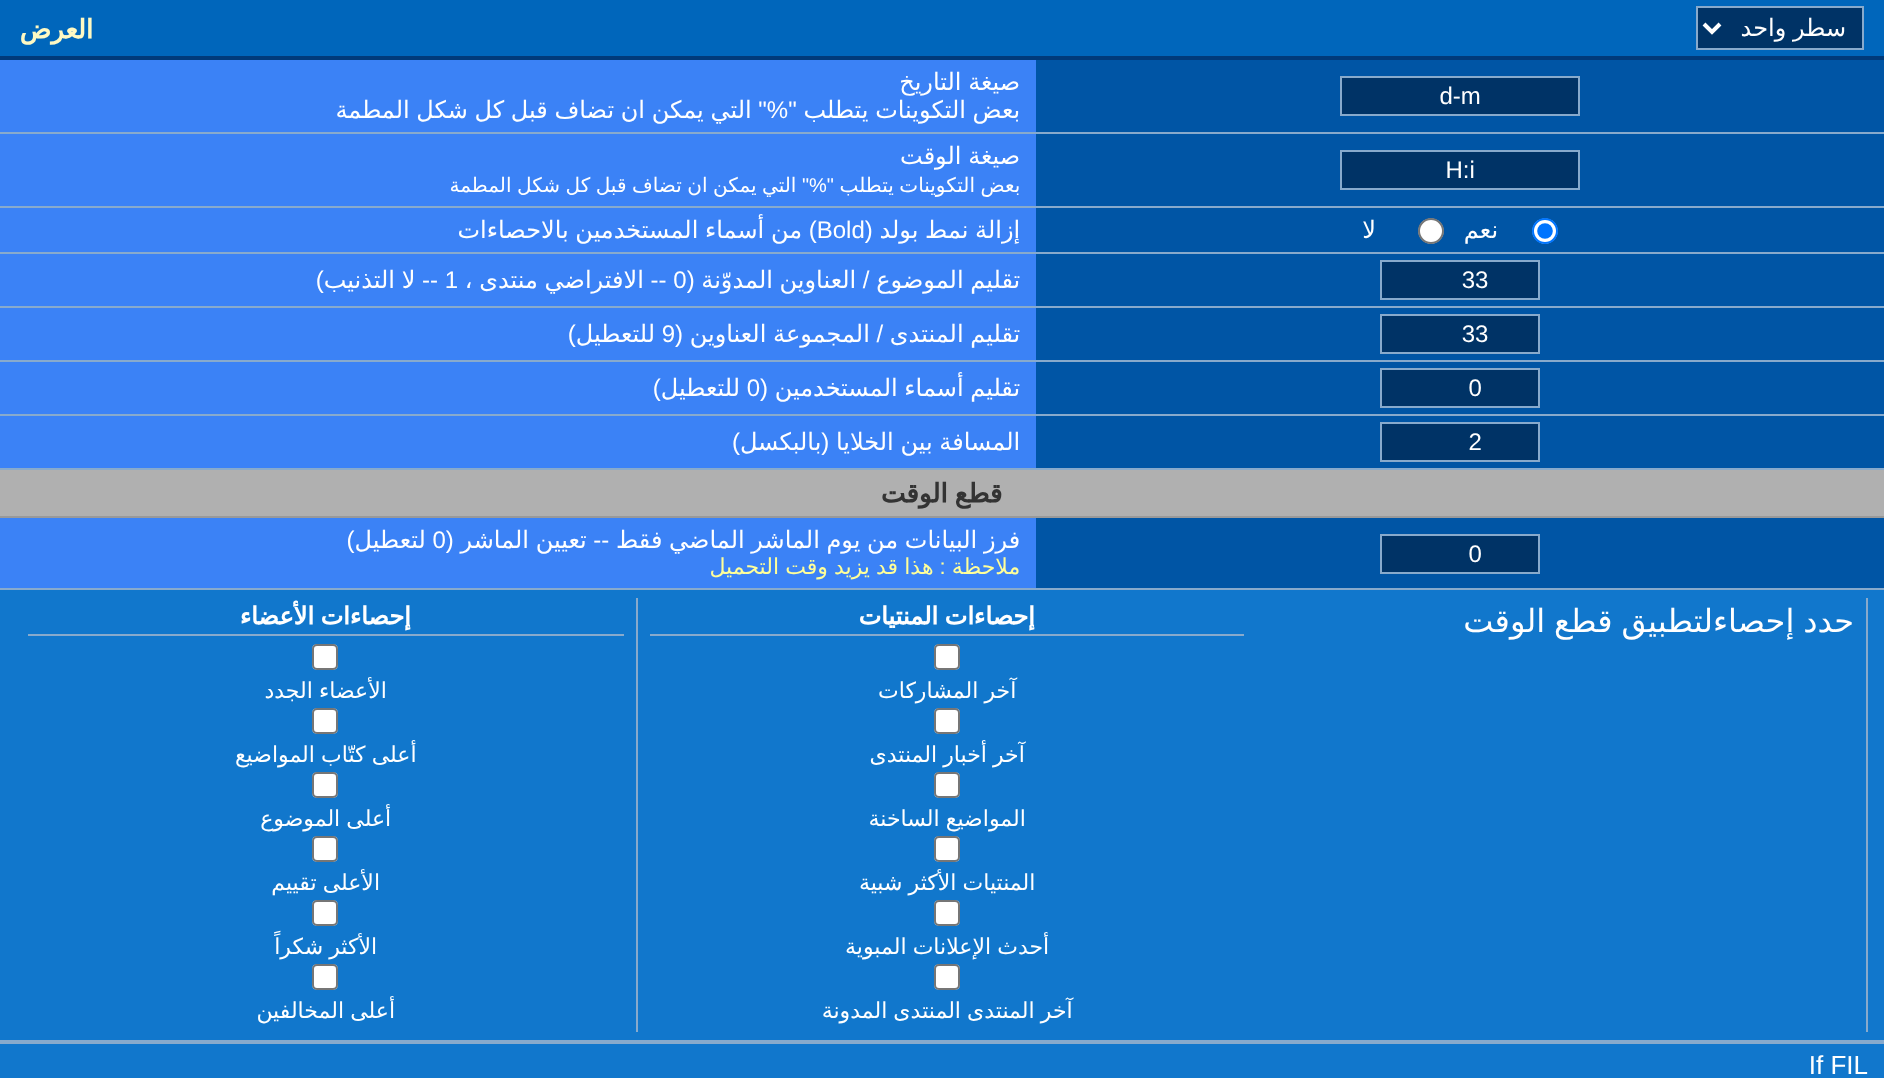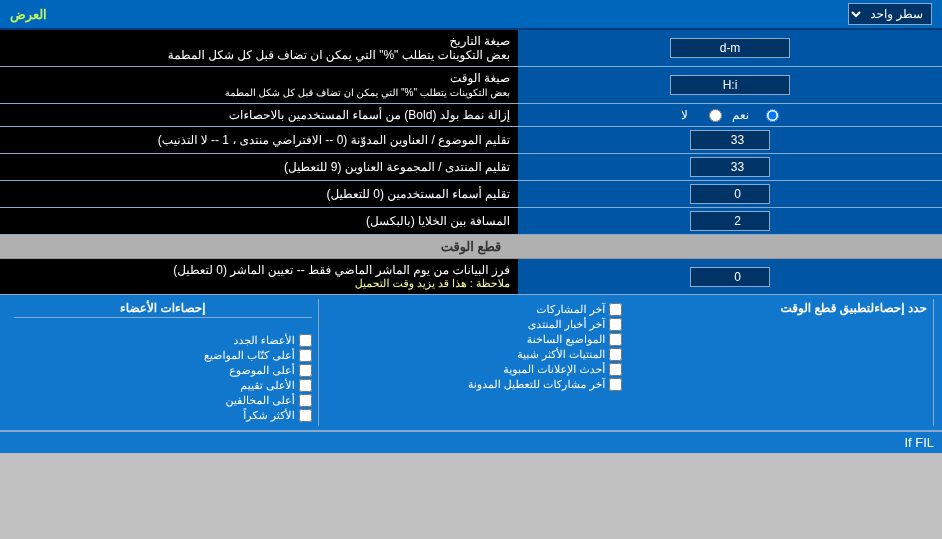--- a/index.html
+++ b/index.html
@@ -9,21 +9,21 @@
       font-family: Arial, Tahoma, sans-serif;
       font-size: 12px;
       direction: rtl;
       background: #c0c0c0;
     }
     .main-table {
       width: 100%;
       border-collapse: collapse;
     }
     .row-label {
-      background: #000000;
+      background: #3b82f6;
       color: white;
       text-align: right;
       padding: 4px 8px;
       border-bottom: 1px solid #88aacc;
       width: 55%;
     }
     .row-value {
       background: #0055a5;
       text-align: center;
       padding: 3px 4px;
@@ -76,45 +76,45 @@
       width: 100%;
     }
     .stats-col {
       flex: 1;
       padding: 2px 6px;
     }
     .stats-col-label {
       color: white;
       font-weight: bold;
       font-size: 12px;
-      margin-bottom: 16px;
+      margin-bottom: 4px;
       text-align: center;
       border-bottom: 1px solid #88aacc;
       padding-bottom: 2px;
     }
     .stats-item {
       display: flex;
       align-items: center;
       gap: 4px;
       color: white;
       font-size: 11px;
       margin: 2px 0;
       direction: rtl;
+      flex-direction: column;
     }
     .stats-item input[type=checkbox] {
       margin: 0;
     }
     .stats-right-col {
       width: 33%;
       padding: 2px 6px;
       border-right: 1px solid #88aacc;
       color: white;
-      font-size: 12px;
+      font-size: 16px;
       text-align: right;
-      font-weight: bold;
     }
     .note-text {
       color: #ffff99;
       font-size: 11px;
     }
     table.main-table tr td {
       vertical-align: middle;
     }
     .select-dropdown {
       background: #003366;
@@ -124,21 +124,21 @@
       font-size: 12px;
     }
   </style>
 </head>
 <body>
 
 <div style="background:#0066bb; display:flex; justify-content:space-between; align-items:center; padding:3px 10px; border-bottom:2px solid #003a7a;">
   <div style="display:flex; align-items:center; gap:4px;">
     <select class="select-dropdown"><option>سطر واحد</option><option>سطران</option><option>ثلاثة أسطر</option></select>
   </div>
-  <div style="color:#bef264; font-weight:bold; font-size:13px;">العرض</div>
+  <div style="color:#fef9c3; font-weight:bold; font-size:13px;">العرض</div>
 </div>
 
 <table class="main-table">
 
   <tbody>
       <tr>
     <td class="row-value">
       <input type="text" class="input-dark" value="d-m" style="">
     </td>
     <td class="row-label">
@@ -217,20 +217,21 @@
   </tr>
 </tbody>
   </table>
 
 <div class="stats-section">
   <div class="stats-grid">
 
     <div class="stats-right-col">حدد إحصاءلتطبيق قطع الوقت</div>
 
     <div class="stats-col">
+      <div class="stats-col-label">إحصاءات المنتيات</div>
       <div class="stats-item">
           <input type="checkbox" style="">
           <span>آخر المشاركات</span>
         </div>
       <div class="stats-item">
           <input type="checkbox" style="">
           <span>آخر أخبار المنتدى</span>
         </div>
       <div class="stats-item">
           <input type="checkbox" style="">
@@ -239,21 +240,21 @@
       <div class="stats-item">
           <input type="checkbox" style="">
           <span>المنتيات الأكثر شبية</span>
         </div>
       <div class="stats-item">
           <input type="checkbox" style="">
           <span>أحدث الإعلانات المبوية</span>
         </div>
       <div class="stats-item">
           <input type="checkbox" style="">
-          <span>آخر مشاركات للتعطيل المدونة</span>
+          <span>آخر المنتدى المنتدى المدونة</span>
         </div>
     </div>
 
     <div class="stats-col" style="border-right:1px solid #88aacc;">
       <div class="stats-col-label">إحصاءات الأعضاء</div>
       <div class="stats-item">
           <input type="checkbox" style="">
           <span>الأعضاء الجدد</span>
         </div>
       <div class="stats-item">
@@ -263,25 +264,25 @@
       <div class="stats-item">
           <input type="checkbox" style="">
           <span>أعلى الموضوع</span>
         </div>
       <div class="stats-item">
           <input type="checkbox" style="">
           <span>الأعلى تقييم</span>
         </div>
       <div class="stats-item">
           <input type="checkbox" style="">
+          <span>الأكثر شكراً</span>
+        </div>
+      <div class="stats-item">
+          <input type="checkbox" style="">
           <span>أعلى المخالفين</span>
-        </div>
-      <div class="stats-item">
-          <input type="checkbox" style="">
-          <span>الأكثر شكراً</span>
         </div>
     </div>
   </div>
 </div>
 
 <div style="background:#1177cc; color:white; font-size:13px; padding:3px 8px; text-align:right; border-top:1px solid #88aacc;">
   <span>If FIL</span>
 </div>
 
 </body></html>

